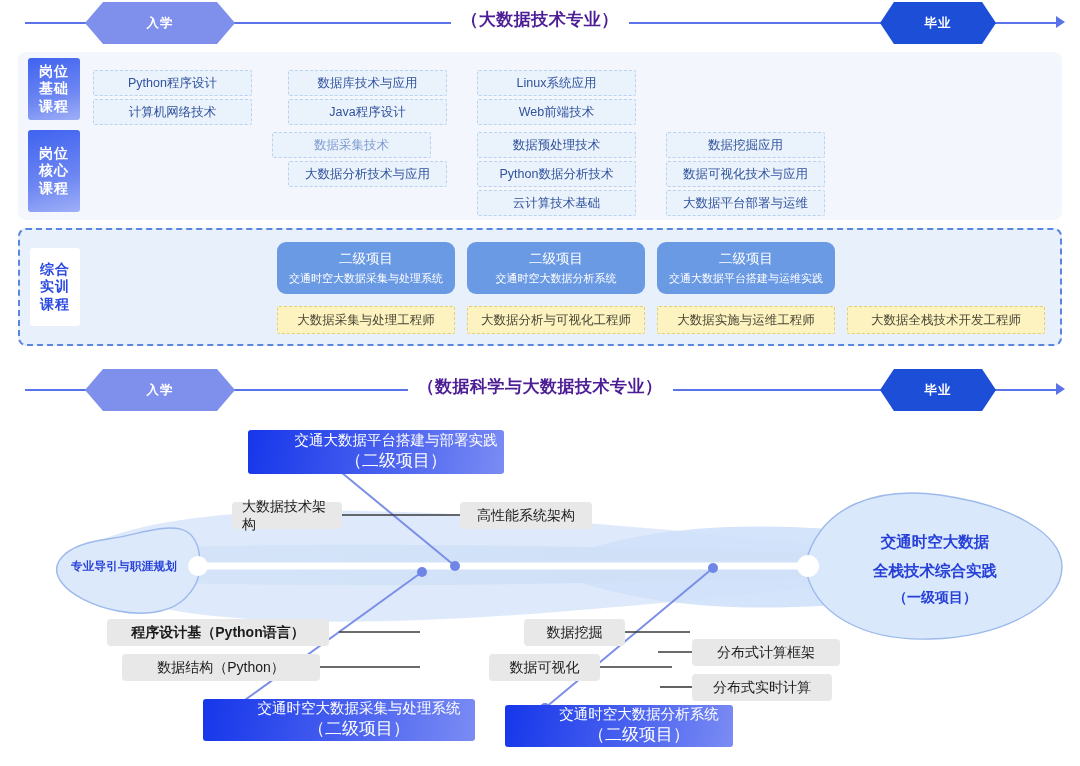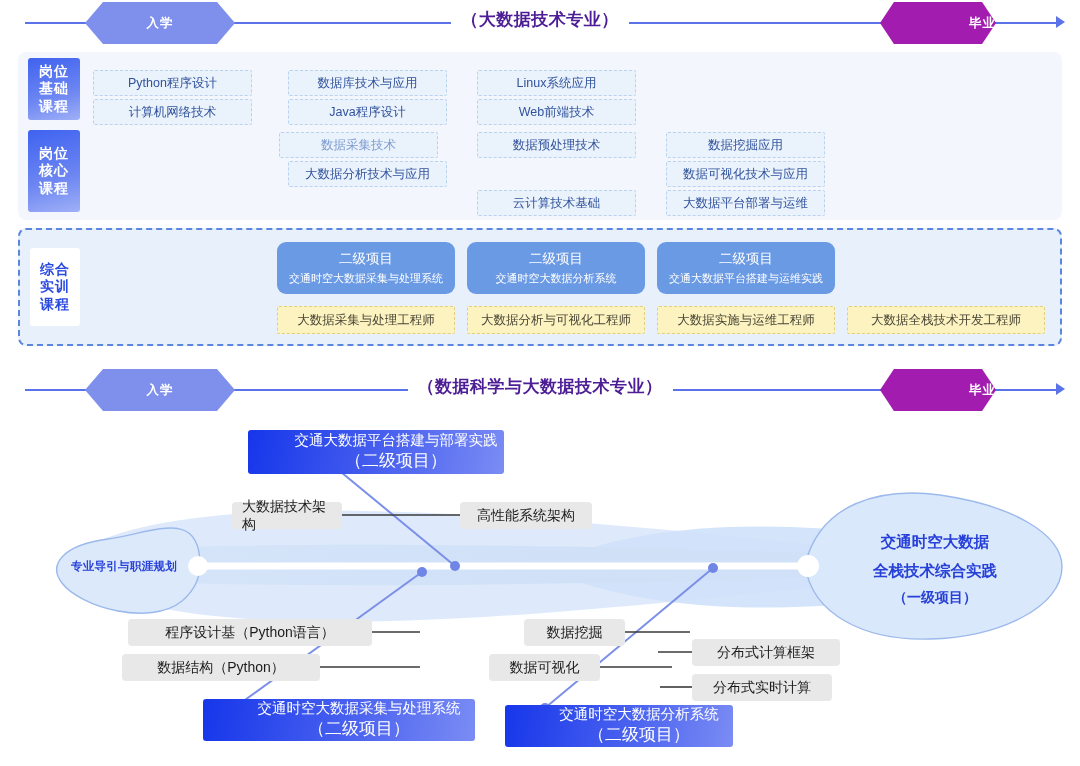--- a/index.html
+++ b/index.html
@@ -13,21 +13,21 @@
   .stage{position:absolute;left:0;top:0;width:1080px;height:766px;}
 
   
   .timeline{position:absolute;left:0;width:1080px;height:46px;}
   .tl-line{position:absolute;top:22px;height:2px;background:#5b73e8;}
   .hexa{position:absolute;top:2px;height:42px;width:150px;
         display:flex;align-items:center;justify-content:center;
         clip-path:polygon(12% 0,88% 0,100% 50%,88% 100%,12% 100%,0 50%);
         color:#fff;font-size:12.5px;font-weight:bold;letter-spacing:1px;}
   .hexa.start{background:#7f90ec;}
-  .hexa.end{background:#a21caf;width:116px;justify-content:flex-end;}
+  .hexa.end{background:#1d4ed8;width:116px;}
   .tl-title{position:absolute;top:8px;left:0;width:1080px;text-align:center;
             font-size:17px;font-weight:bold;color:#4c1d95;letter-spacing:.5px;}
   .tl-title span{background:#fff;padding:0 10px;}
   .tl-arrow{position:absolute;top:16px;width:0;height:0;
             border-top:6px solid transparent;border-bottom:6px solid transparent;
             border-left:9px solid #5b73e8;}
 
   
   .panel{position:absolute;background:#f3f7fd;border-radius:8px;}
 
@@ -109,24 +109,25 @@
 
   <div class="course" style="left:93px;top:70px;width:159px;">Python程序设计</div>
   <div class="course" style="left:288px;top:70px;width:159px;">数据库技术与应用</div>
 
   <div class="course" style="left:93px;top:99px;width:159px;">计算机网络技术</div>
   <div class="course" style="left:288px;top:99px;width:159px;">Java程序设计</div>
 
   <div class="course" style="left:477px;top:70px;width:159px;">Linux系统应用</div>
   <div class="course" style="left:477px;top:99px;width:159px;">Web前端技术</div>
 
-  <div class="course faint" style="left:279px;top:132px;width:159px;">数据采集技术</div>
+  <div class="course faint" style="left:272px;top:132px;width:159px;">数据采集技术</div>
   <div class="course" style="left:288px;top:161px;width:159px;">大数据分析技术与应用</div>
 
   <div class="course" style="left:477px;top:132px;width:159px;">数据预处理技术</div>
+  <div class="course" style="left:477px;top:161px;width:159px;">Python数据分析技术</div>
   <div class="course" style="left:477px;top:190px;width:159px;">云计算技术基础</div>
 
   <div class="course" style="left:666px;top:132px;width:159px;">数据挖掘应用</div>
   <div class="course" style="left:666px;top:161px;width:159px;">数据可视化技术与应用</div>
   <div class="course" style="left:666px;top:190px;width:159px;">大数据平台部署与运维</div>
 
   <div class="dashpanel" style="left:18px;top:228px;width:1044px;height:118px;"></div>
 
   <div class="side-tag plain" style="left:30px;top:248px;height:78px;width:50px;">
     <span>综合</span>
@@ -227,21 +228,21 @@
       <div class="n2">（二级项目）</div>
     </div>
 
     <div class="node-box grad" style="left:505px;top:290px;width:228px;height:42px;">
       <div class="n1">交通时空大数据分析系统</div>
       <div class="n2">（二级项目）</div>
     </div>
 
     <div class="grey-box" style="left:232px;top:87px;width:110px;">大数据技术架构</div>
     <div class="grey-box" style="left:460px;top:87px;width:132px;">高性能系统架构</div>
-    <div class="grey-box" style="left:128px;top:204px;width:244px;">程序设计基（Python语言）</div>
+    <div class="grey-box" style="left:107px;top:204px;width:222px;font-weight:bold;">程序设计基（Python语言）</div>
     <div class="grey-box" style="left:122px;top:239px;width:198px;">数据结构（Python）</div>
     <div class="grey-box" style="left:524px;top:204px;width:101px;">数据挖掘</div>
     <div class="grey-box" style="left:692px;top:224px;width:148px;">分布式计算框架</div>
     <div class="grey-box" style="left:489px;top:239px;width:111px;">数据可视化</div>
     <div class="grey-box" style="left:692px;top:259px;width:140px;">分布式实时计算</div>
 
     <div class="ov-label ov-start" style="left:51px;top:144px;width:146px;text-align:center;">专业导引与职涯规划</div>
 
     <div class="ov-label ov-end" style="left:830px;top:113px;width:210px;">
       <div>交通时空大数据</div>

